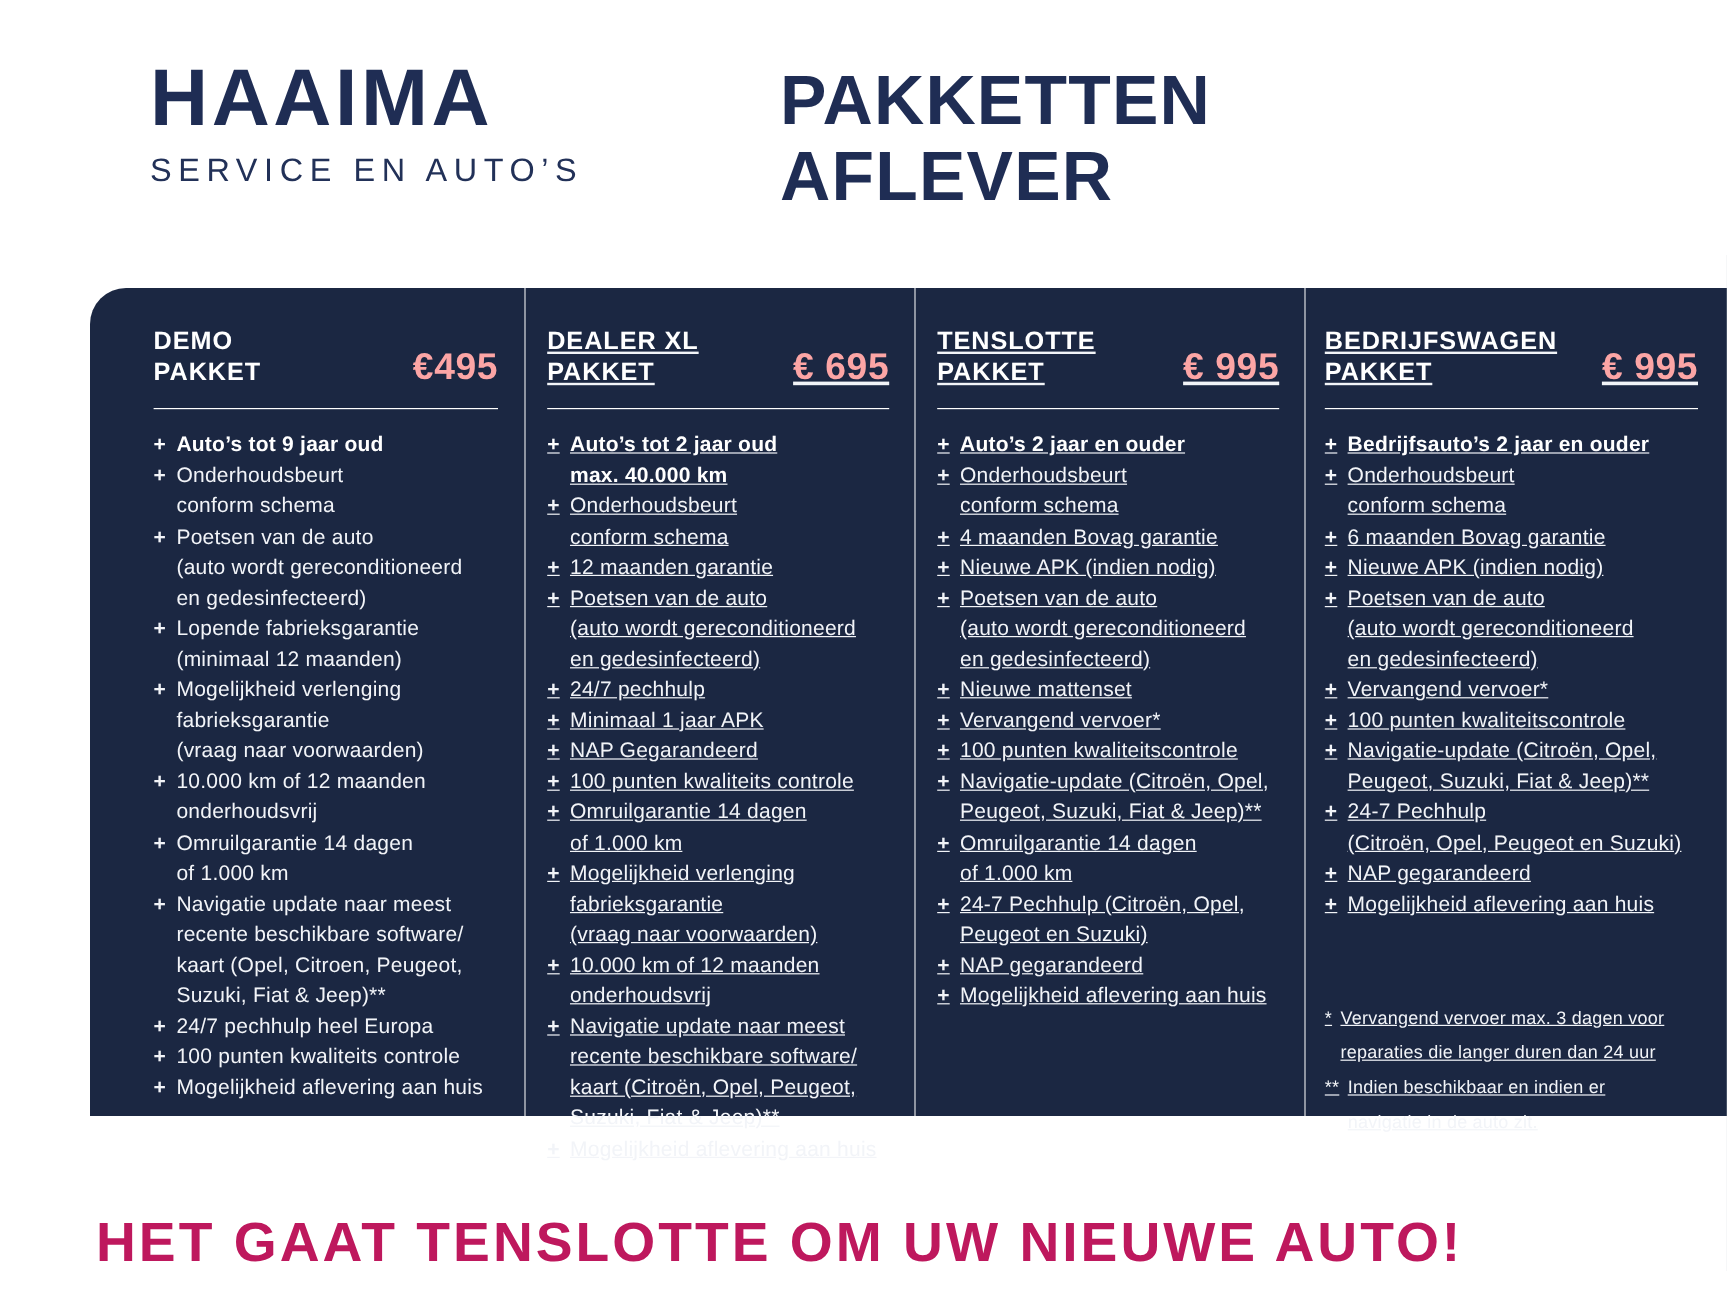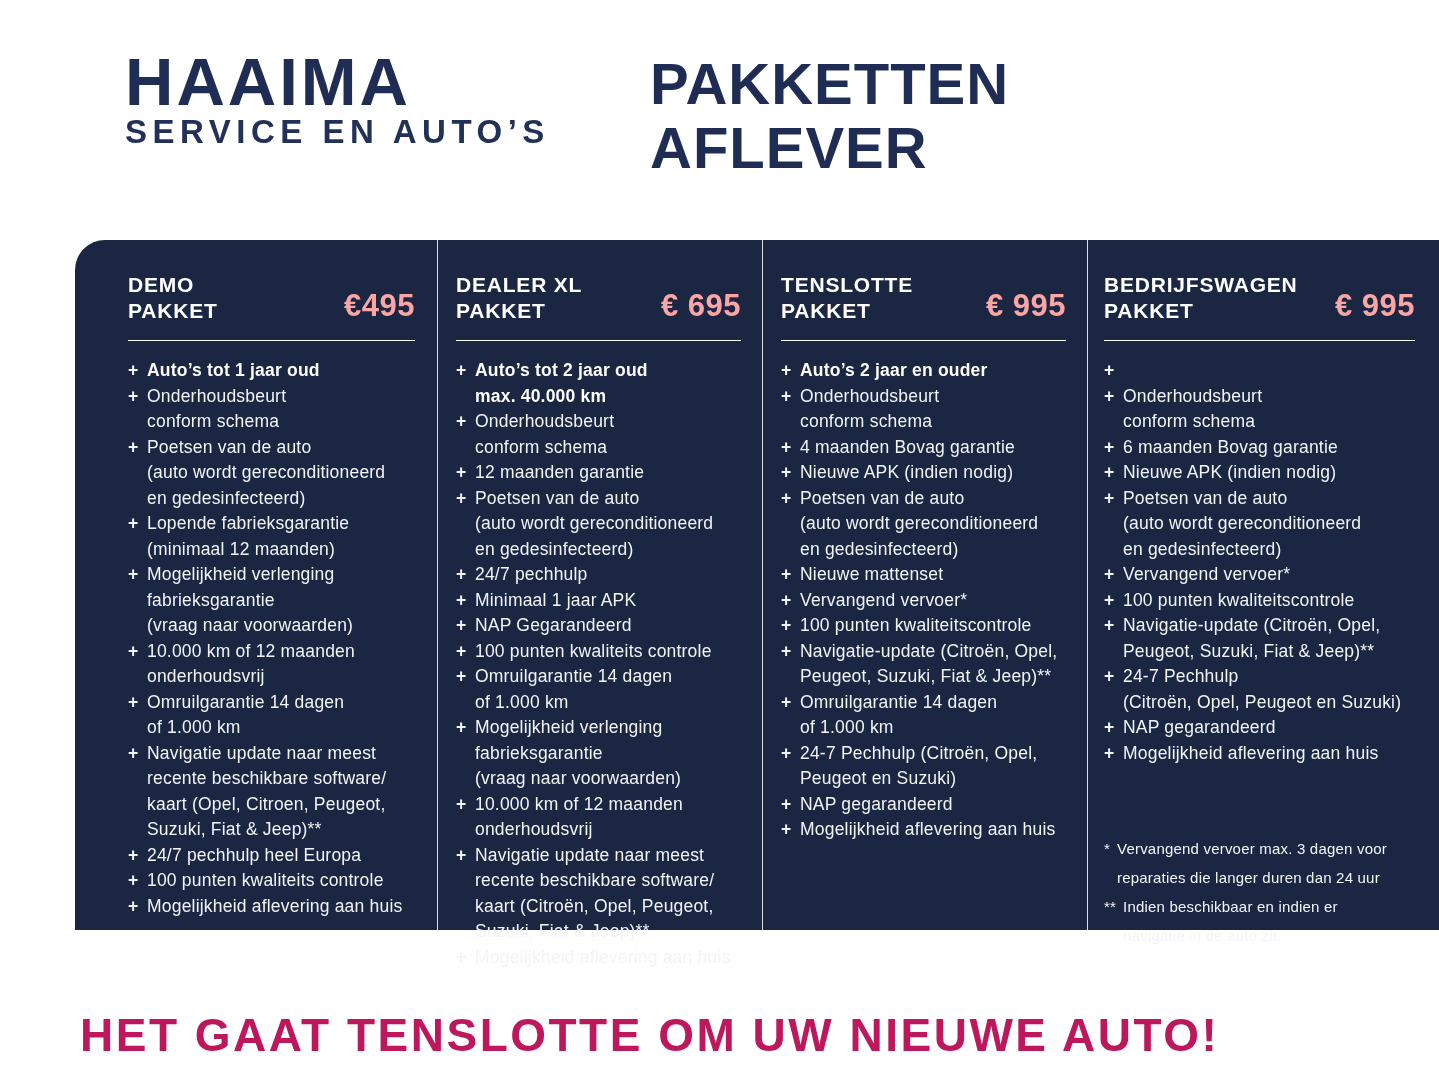--- a/index.html
+++ b/index.html
@@ -18,22 +18,23 @@
   }
   .logo-block { width: 525px; }
   .logo-name {
     font-size: 67px;
     font-weight: 800;
     letter-spacing: 3px;
     color: #1f2d54;
     line-height: 1.0;
   }
   .logo-sub {
-    font-size: 33px;
-    font-weight: 700;
+    margin-top: 14px;
+    font-size: 27px;
+    font-weight: 400;
     letter-spacing: 5.5px;
     color: #223158;
     line-height: 1.0;
   }
   .page-title {
     font-size: 58px;
     font-weight: 800;
     letter-spacing: 1px;
     color: #1f2d54;
     line-height: 64px;
@@ -47,20 +48,21 @@
     background: #1b2742;
     border-radius: 30px 0 0 0;
     display: flex;
     color: #f2f4f8;
   }
   .pkg-col { padding: 32px 22px 0 53px; width: 362px; flex-shrink: 0; }
   .pkg-col + .pkg-col {
     border-left: 1.5px solid rgba(255,255,255,0.85);
     width: 325px;
     padding: 32px 21px 0 18px;
+    text-decoration: underline;
   }
   .pkg-col:last-child { width: auto; flex: 1; padding: 32px 24px 0 16px; }
   .pkg-header {
     display: flex;
     justify-content: space-between;
     align-items: flex-end;
     border-bottom: 1.5px solid #ffffff;
     padding-bottom: 16px;
   }
   .pkg-title {
@@ -134,21 +136,21 @@
     <div class="pkg-header">
       <div class="pkg-title">
         <div>DEMO</div>
         <div>PAKKET</div>
       </div>
       <div class="pkg-price">€495</div>
     </div>
     <ul class="pkg-items">
         <li class="pkg-item bold">
           <span class="marker">+</span>
-          <span class="item-text">Auto’s tot 1 jaar oud</span>
+          <span class="item-text">Auto’s tot 9 jaar oud</span>
         </li>
         <li class="pkg-item">
           <span class="marker">+</span>
           <span class="item-text">Onderhoudsbeurt<br>conform schema</span>
         </li>
         <li class="pkg-item">
           <span class="marker">+</span>
           <span class="item-text">Poetsen van de auto<br>(auto wordt gereconditioneerd<br>en gedesinfecteerd)</span>
         </li>
         <li class="pkg-item">
@@ -318,20 +320,21 @@
     <div class="pkg-header">
       <div class="pkg-title">
         <div>BEDRIJFSWAGEN</div>
         <div>PAKKET</div>
       </div>
       <div class="pkg-price">€ 995</div>
     </div>
     <ul class="pkg-items">
         <li class="pkg-item bold">
           <span class="marker">+</span>
+          <span class="item-text">Bedrijfsauto’s 2 jaar en ouder</span>
         </li>
         <li class="pkg-item">
           <span class="marker">+</span>
           <span class="item-text">Onderhoudsbeurt<br>conform schema</span>
         </li>
         <li class="pkg-item">
           <span class="marker">+</span>
           <span class="item-text">6 maanden Bovag garantie</span>
         </li>
         <li class="pkg-item">

